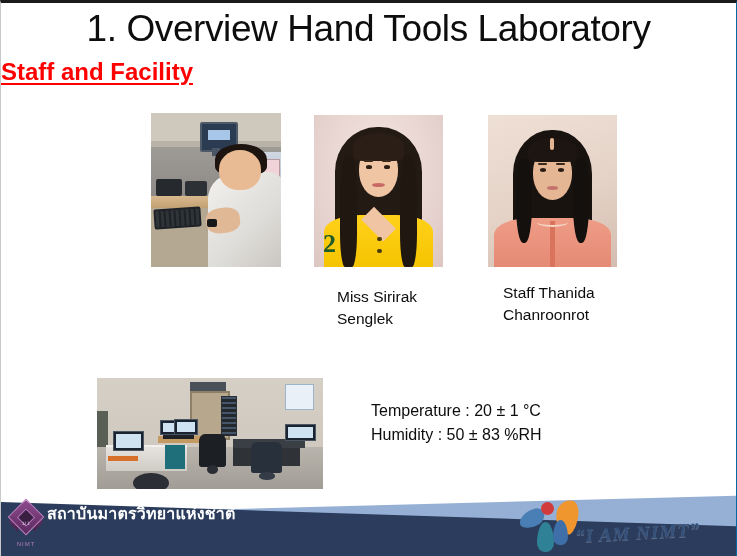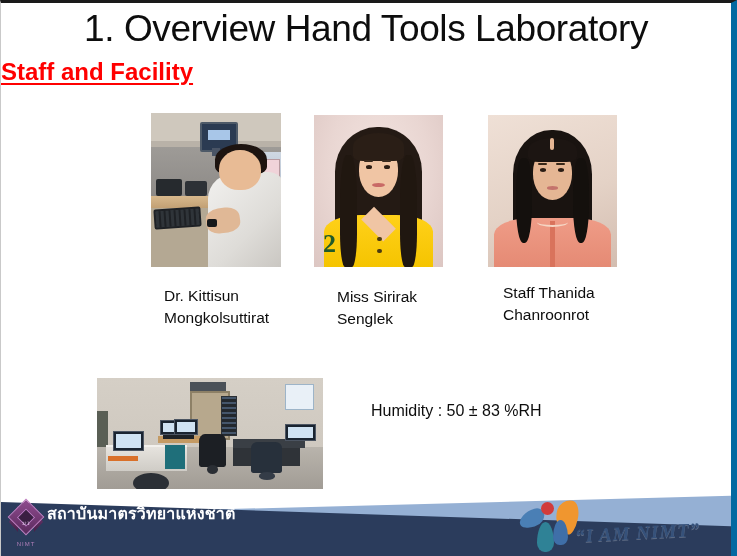--- a/index.html
+++ b/index.html
@@ -12,21 +12,21 @@
   }
   #slide {
     position: relative;
     width: 737px;
     height: 556px;
     background: #ffffff;
     overflow: hidden;
     box-sizing: border-box;
     border-top: 3px solid #1a1a1a;
     border-left: 1px solid #c9c9c9;
-    border-right: 6px solid #0369a1;
+    border-right: 1px solid #0369a1;
   }
 
   
   .title {
     position: absolute;
     left: 0; right: 0;
     top: 4px;
     text-align: center;
     font-family: "Liberation Sans", sans-serif;
     font-size: 37px;
@@ -537,21 +537,20 @@
         <div class="p3-eye-r"></div>
       <div class="p3-mouth"></div>
       <div class="p3-blouse"></div>
       <div class="p3-placket"></div>
       <div class="p3-necklace"></div>
       <div class="p3-hs-l"></div>
         <div class="p3-hs-r"></div>
     </div>
   </div>
 
-  <div class="name" id="name-kittisun"><span>Dr. Kittisun</span><br><span>Mongkolsuttirat</span></div>
 
   <div class="name" id="name-sirirak"><span>Miss Sirirak</span><br><span>Senglek</span></div>
 
   <div class="name" id="name-thanida"><span>Staff Thanida</span><br><span>Chanroonrot</span></div>
 
   <div id="photo-lab">
     <div class="lab-wall"></div>
     <div class="lab-poster"></div>
     <div class="lab-box"></div>
     <div class="lab-cab"></div>
@@ -568,20 +567,21 @@
     <div class="lab-bench-l"></div>
     <div class="lab-mon" id="lm1"></div>
     <div class="lab-orange"></div>
     <div class="lab-teal"></div>
     <div class="lab-chair1"></div>
     <div class="lab-chair2"></div>
     <div class="lab-chair3"></div>
   </div>
 
   <div class="env">
+    <div>Temperature : 20 ± 1 °C</div>
     <div>Humidity : 50 ± 83 %RH</div>
   </div>
 
   <div id="footer">
     <div class="band-light"></div>
     <div class="band-dark"></div>
 
     <div id="nimt-logo">
       <div class="diamond-wing-l"></div>
       <div class="diamond-wing-r"></div>

